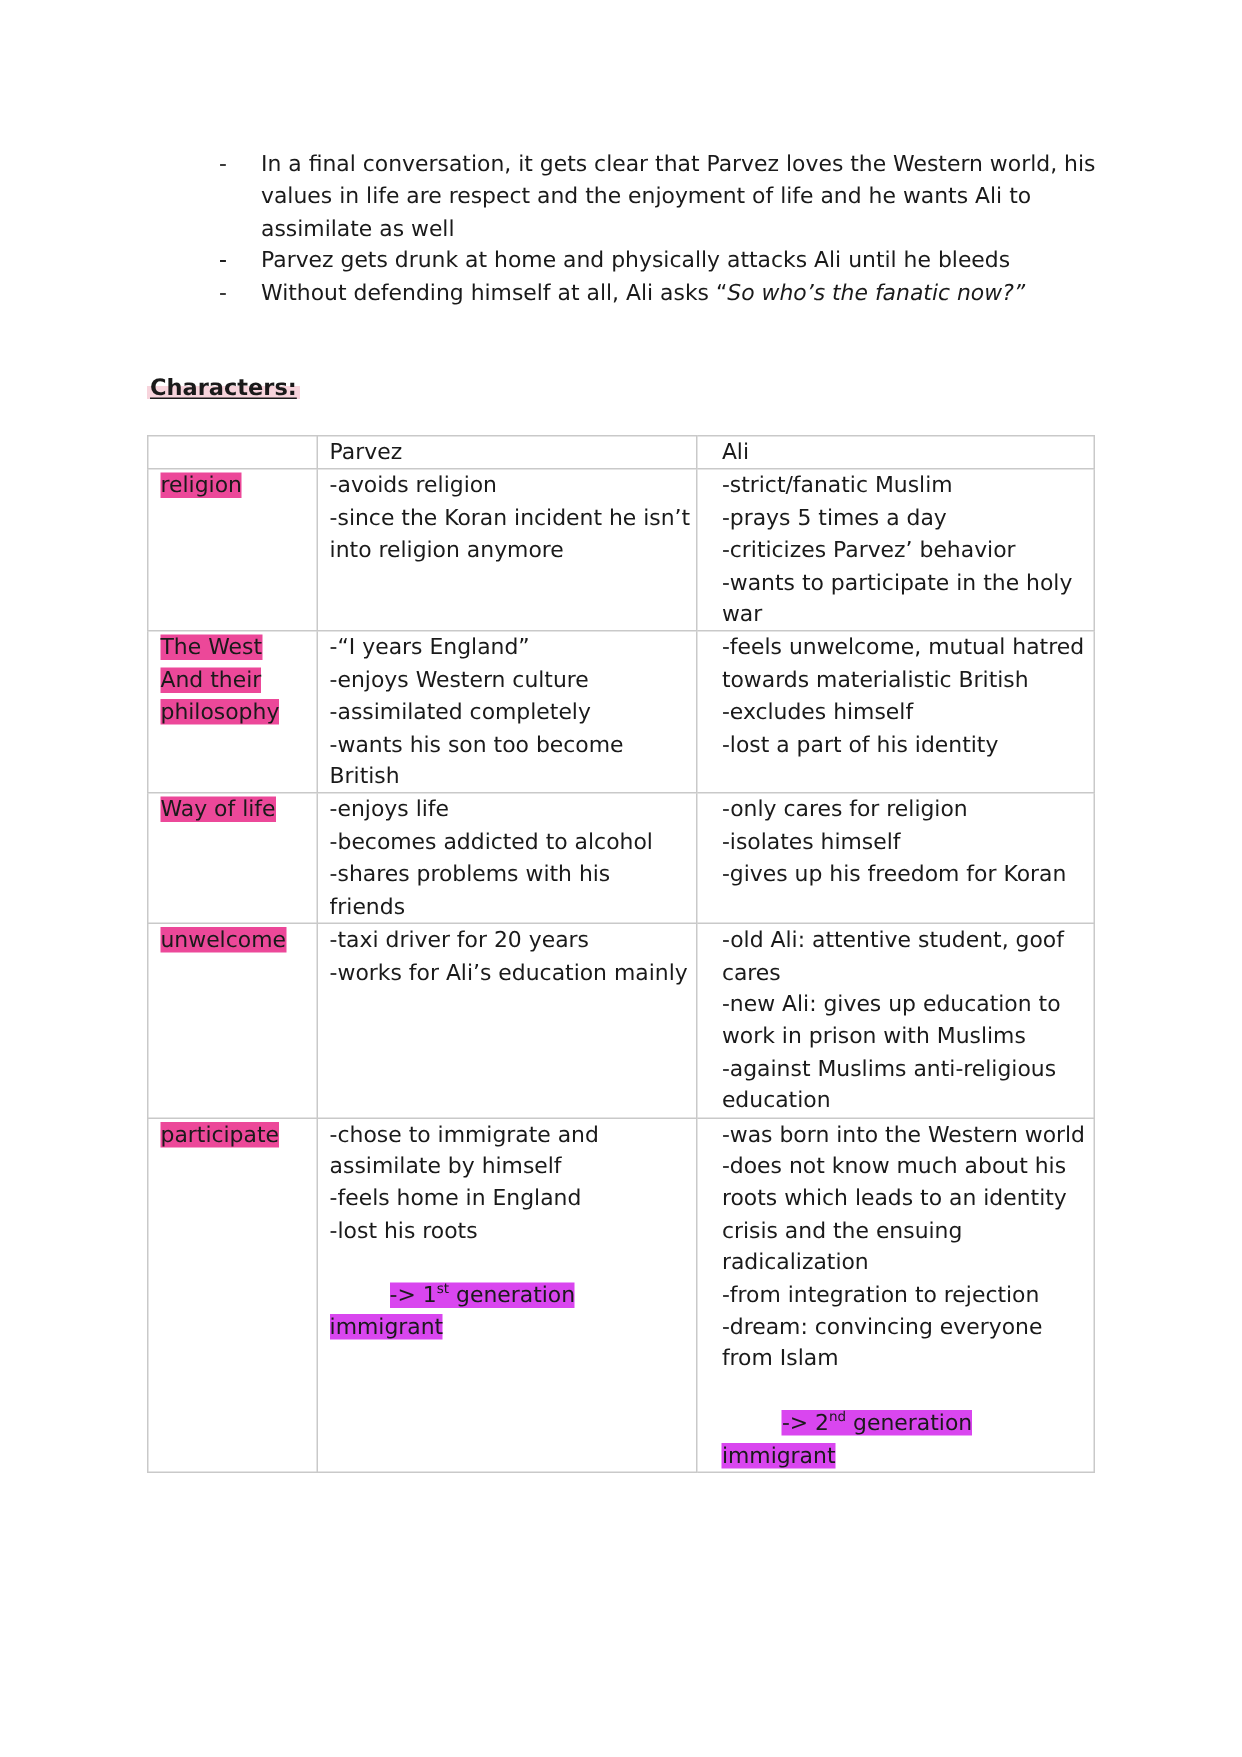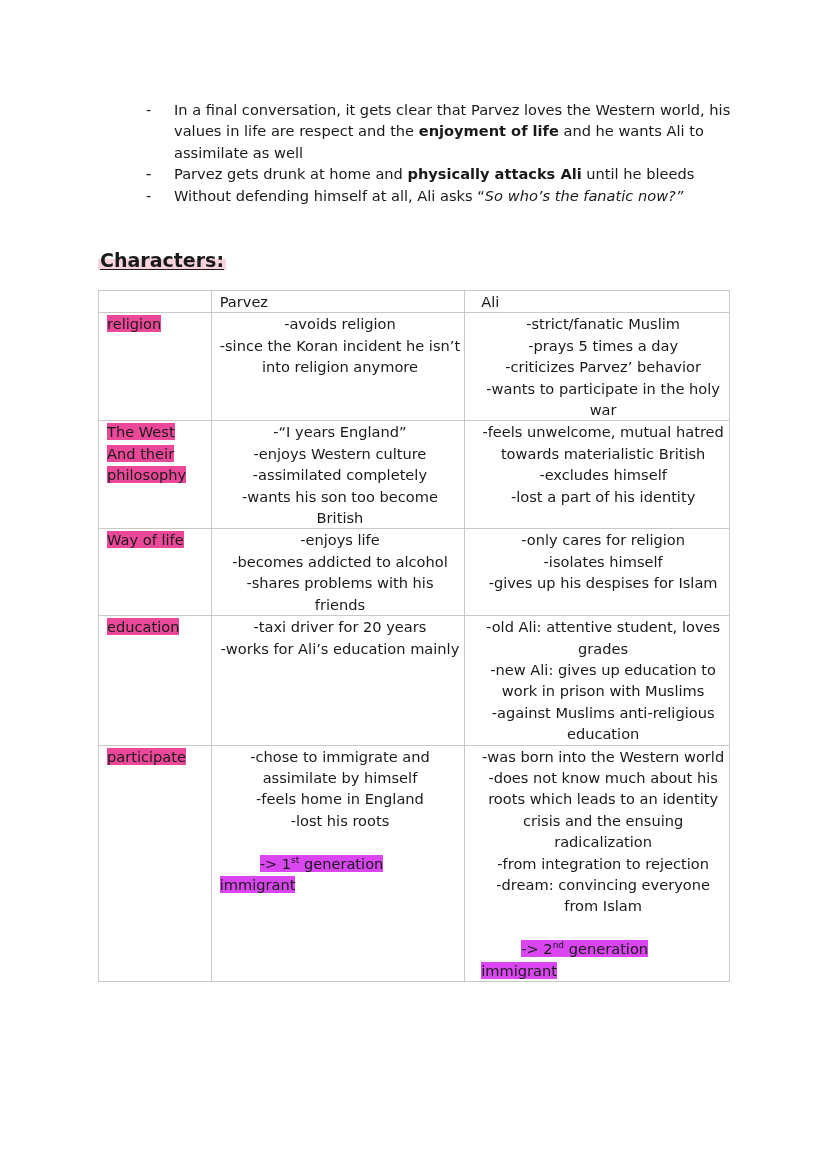--- a/index.html
+++ b/index.html
@@ -28,28 +28,28 @@
     }
     .bullets li {
       position: relative;
       padding-left: 28px;
     }
     .bullets li .dash {
       position: absolute;
       left: 0;
       top: 0;
     }
-    .bullets b { font-weight: bold; }
+    .bullets b { font-weight: normal; }
     .bullets i { font-style: italic; }
 
     .heading {
       position: absolute;
       left: 98px;
       top: 249px;
-      font-size: 19px;
+      font-size: 15px;
       font-weight: bold;
       text-decoration: underline;
       text-decoration-thickness: 1px;
       text-underline-offset: 2px;
     }
     .heading .hl {
       background: linear-gradient(to bottom, transparent 45%, #f7d4dc 45%, #f7d4dc 95%, transparent 95%);
       padding: 0 2px 0 2px;
     }
 
@@ -67,21 +67,21 @@
       vertical-align: top;
       padding: 0 4px 0 8px;
     }
     table.chars td.c0 { width: 100px; }
     table.chars td.c1 { width: 243px; }
     table.chars td.c2 { width: 246px; padding-left: 16px; }
     .cat-label {
       background: #ec4899;
       display: inline;
     }
-    .line { display: block; text-align: center; }
+    .line { display: block; }
     .gap { display: block; height: 21.4px; }
     .concl {
       font-weight: normal;
       background: #d946ef;
       display: inline;
       margin-left: 40px;
     }
     sup {
       font-size: 9px;
       line-height: 0;
@@ -161,34 +161,34 @@
       <span class="cat-label">Way of life</span>
     </td>
     <td class="c1">
       <span class="line">-enjoys life</span>
       <span class="line">-becomes addicted to alcohol</span>
       <span class="line">-shares problems with his friends</span>
     </td>
     <td class="c2">
       <span class="line">-only cares for religion</span>
       <span class="line">-isolates himself</span>
-      <span class="line">-gives up his despises for Islam</span>
-    </td>
-  </tr>
-
-  <tr>
-    <td class="c0">
-      <span class="cat-label">education</span>
+      <span class="line">-gives up his freedom for Koran</span>
+    </td>
+  </tr>
+
+  <tr>
+    <td class="c0">
+      <span class="cat-label">unwelcome</span>
     </td>
     <td class="c1">
       <span class="line">-taxi driver for 20 years</span>
       <span class="line">-works for Ali’s education mainly</span>
     </td>
     <td class="c2">
-      <span class="line">-old Ali: attentive student, loves grades</span>
+      <span class="line">-old Ali: attentive student, goof cares</span>
       <span class="line">-new Ali: gives up education to work in prison with Muslims</span>
       <span class="line">-against Muslims anti-religious education</span>
     </td>
   </tr>
 
   <tr>
     <td class="c0">
       <span class="cat-label">participate</span>
     </td>
     <td class="c1">

